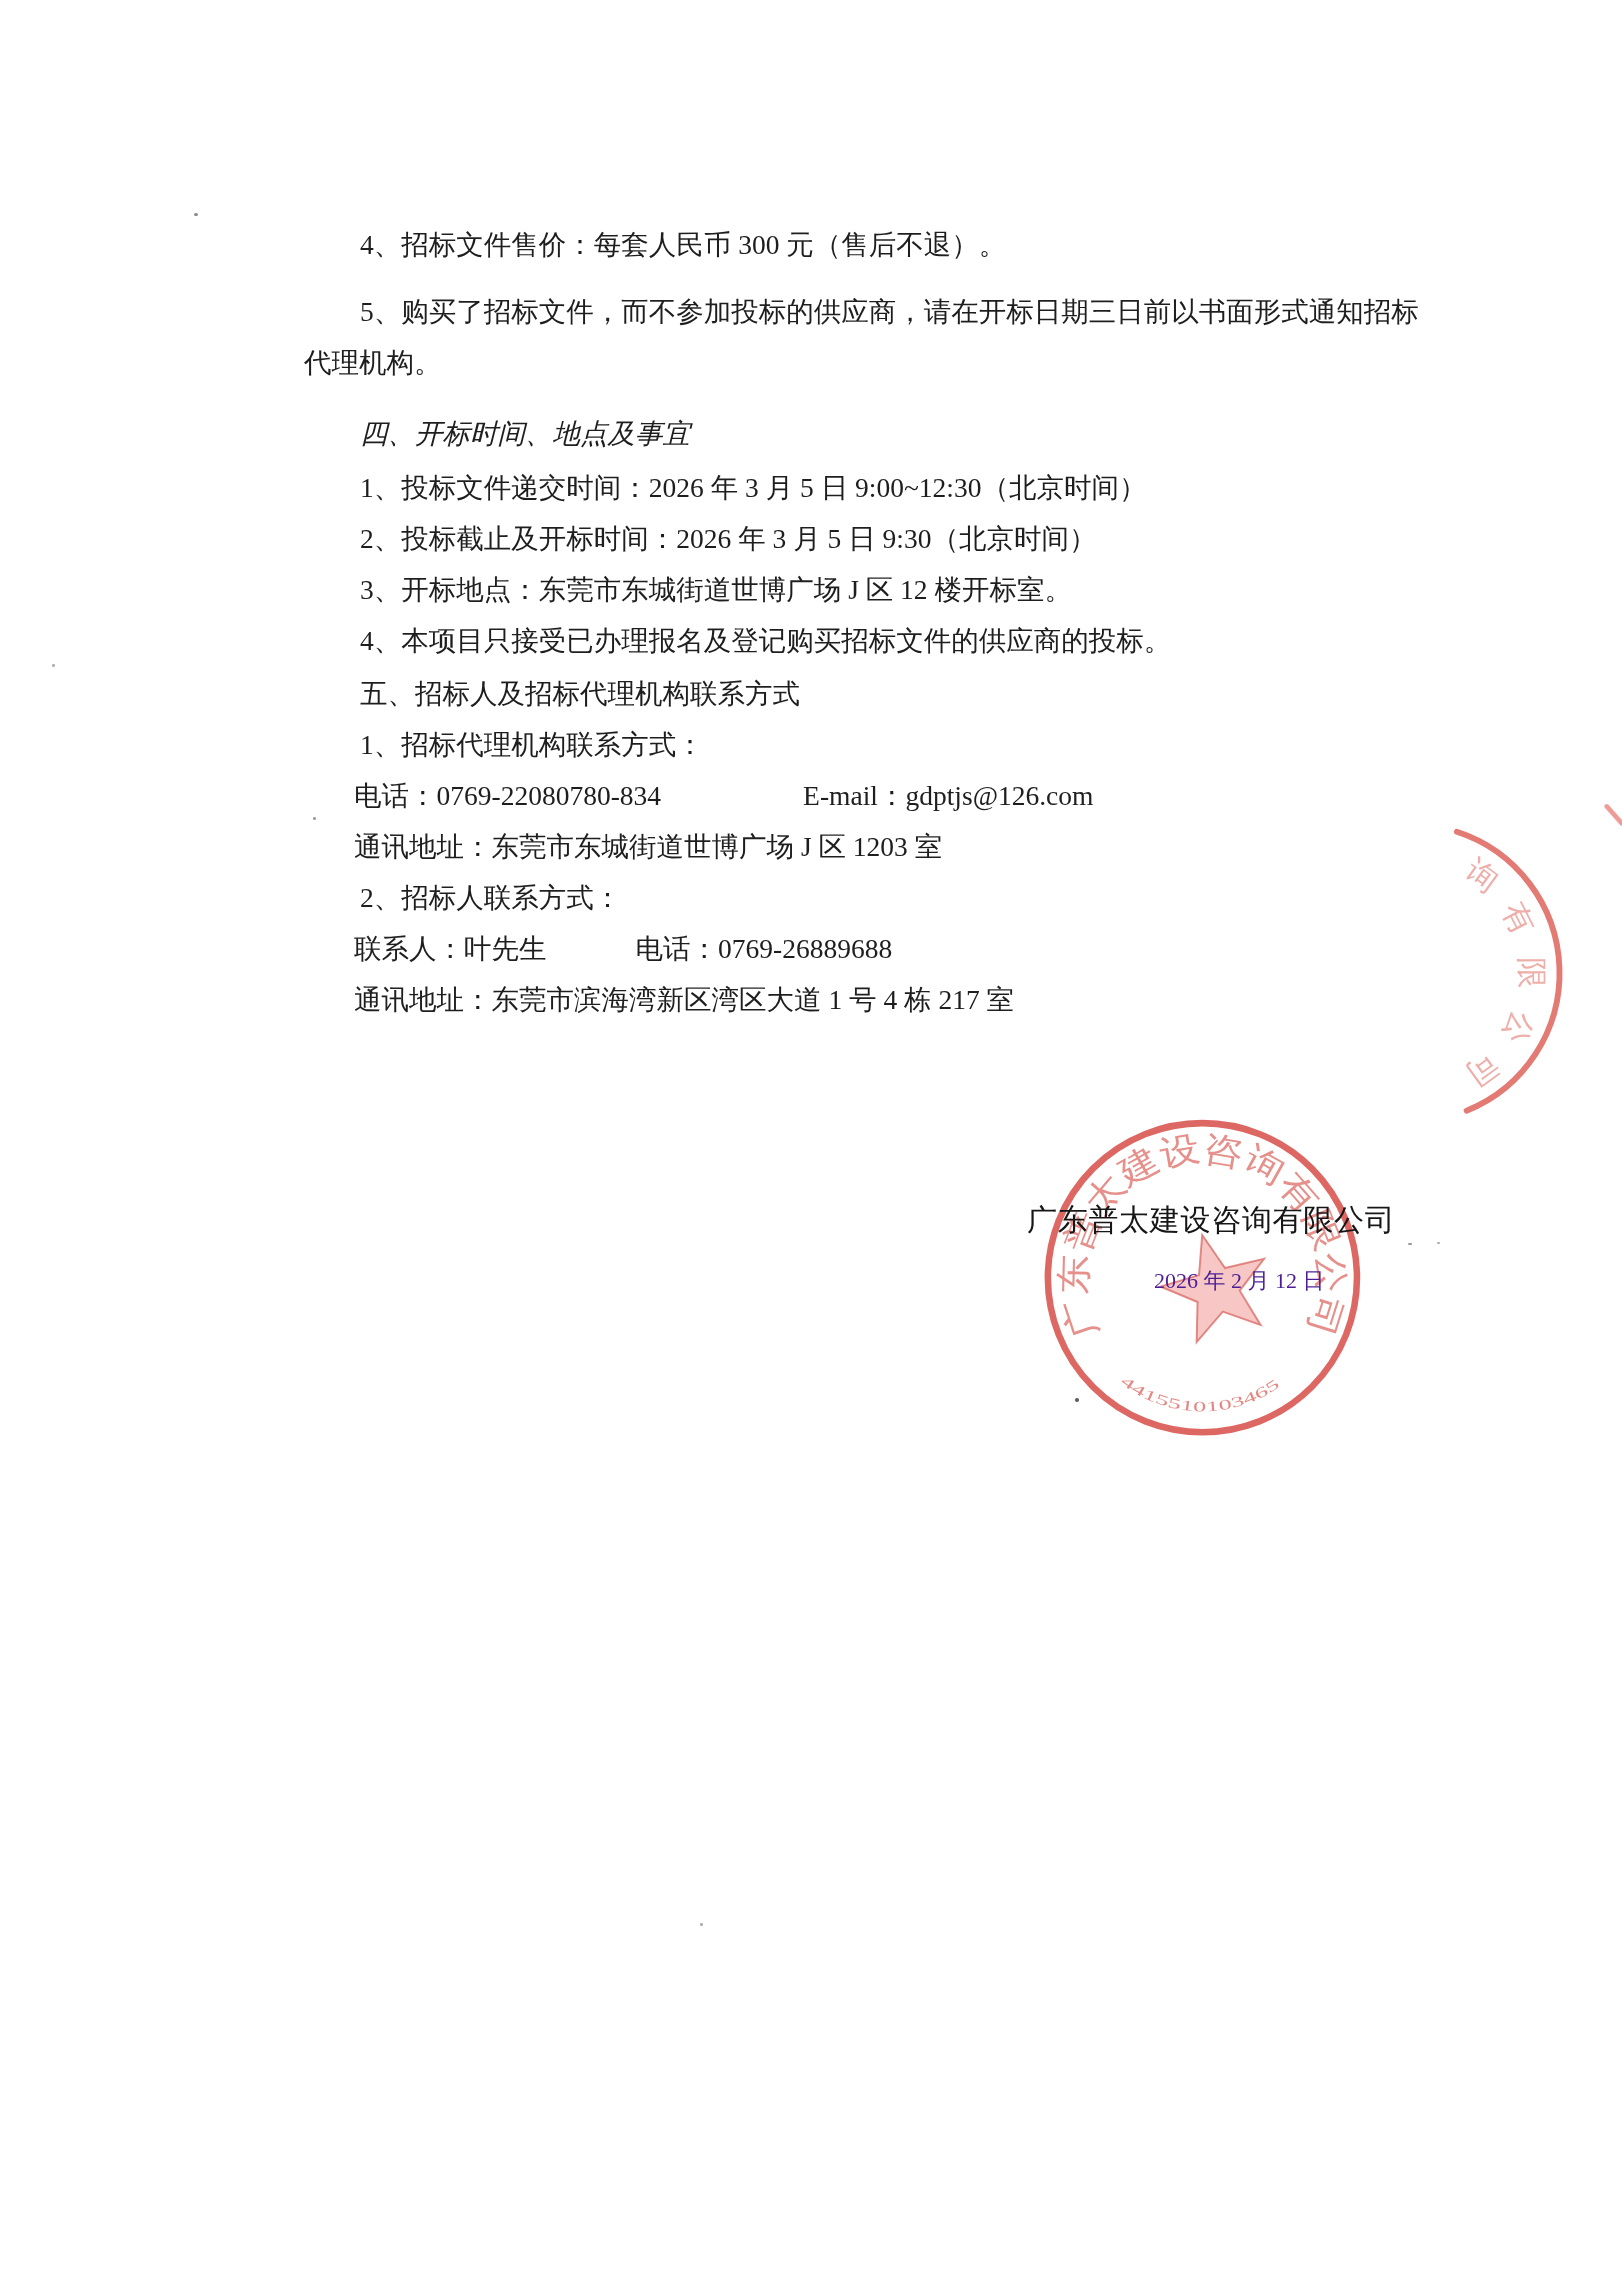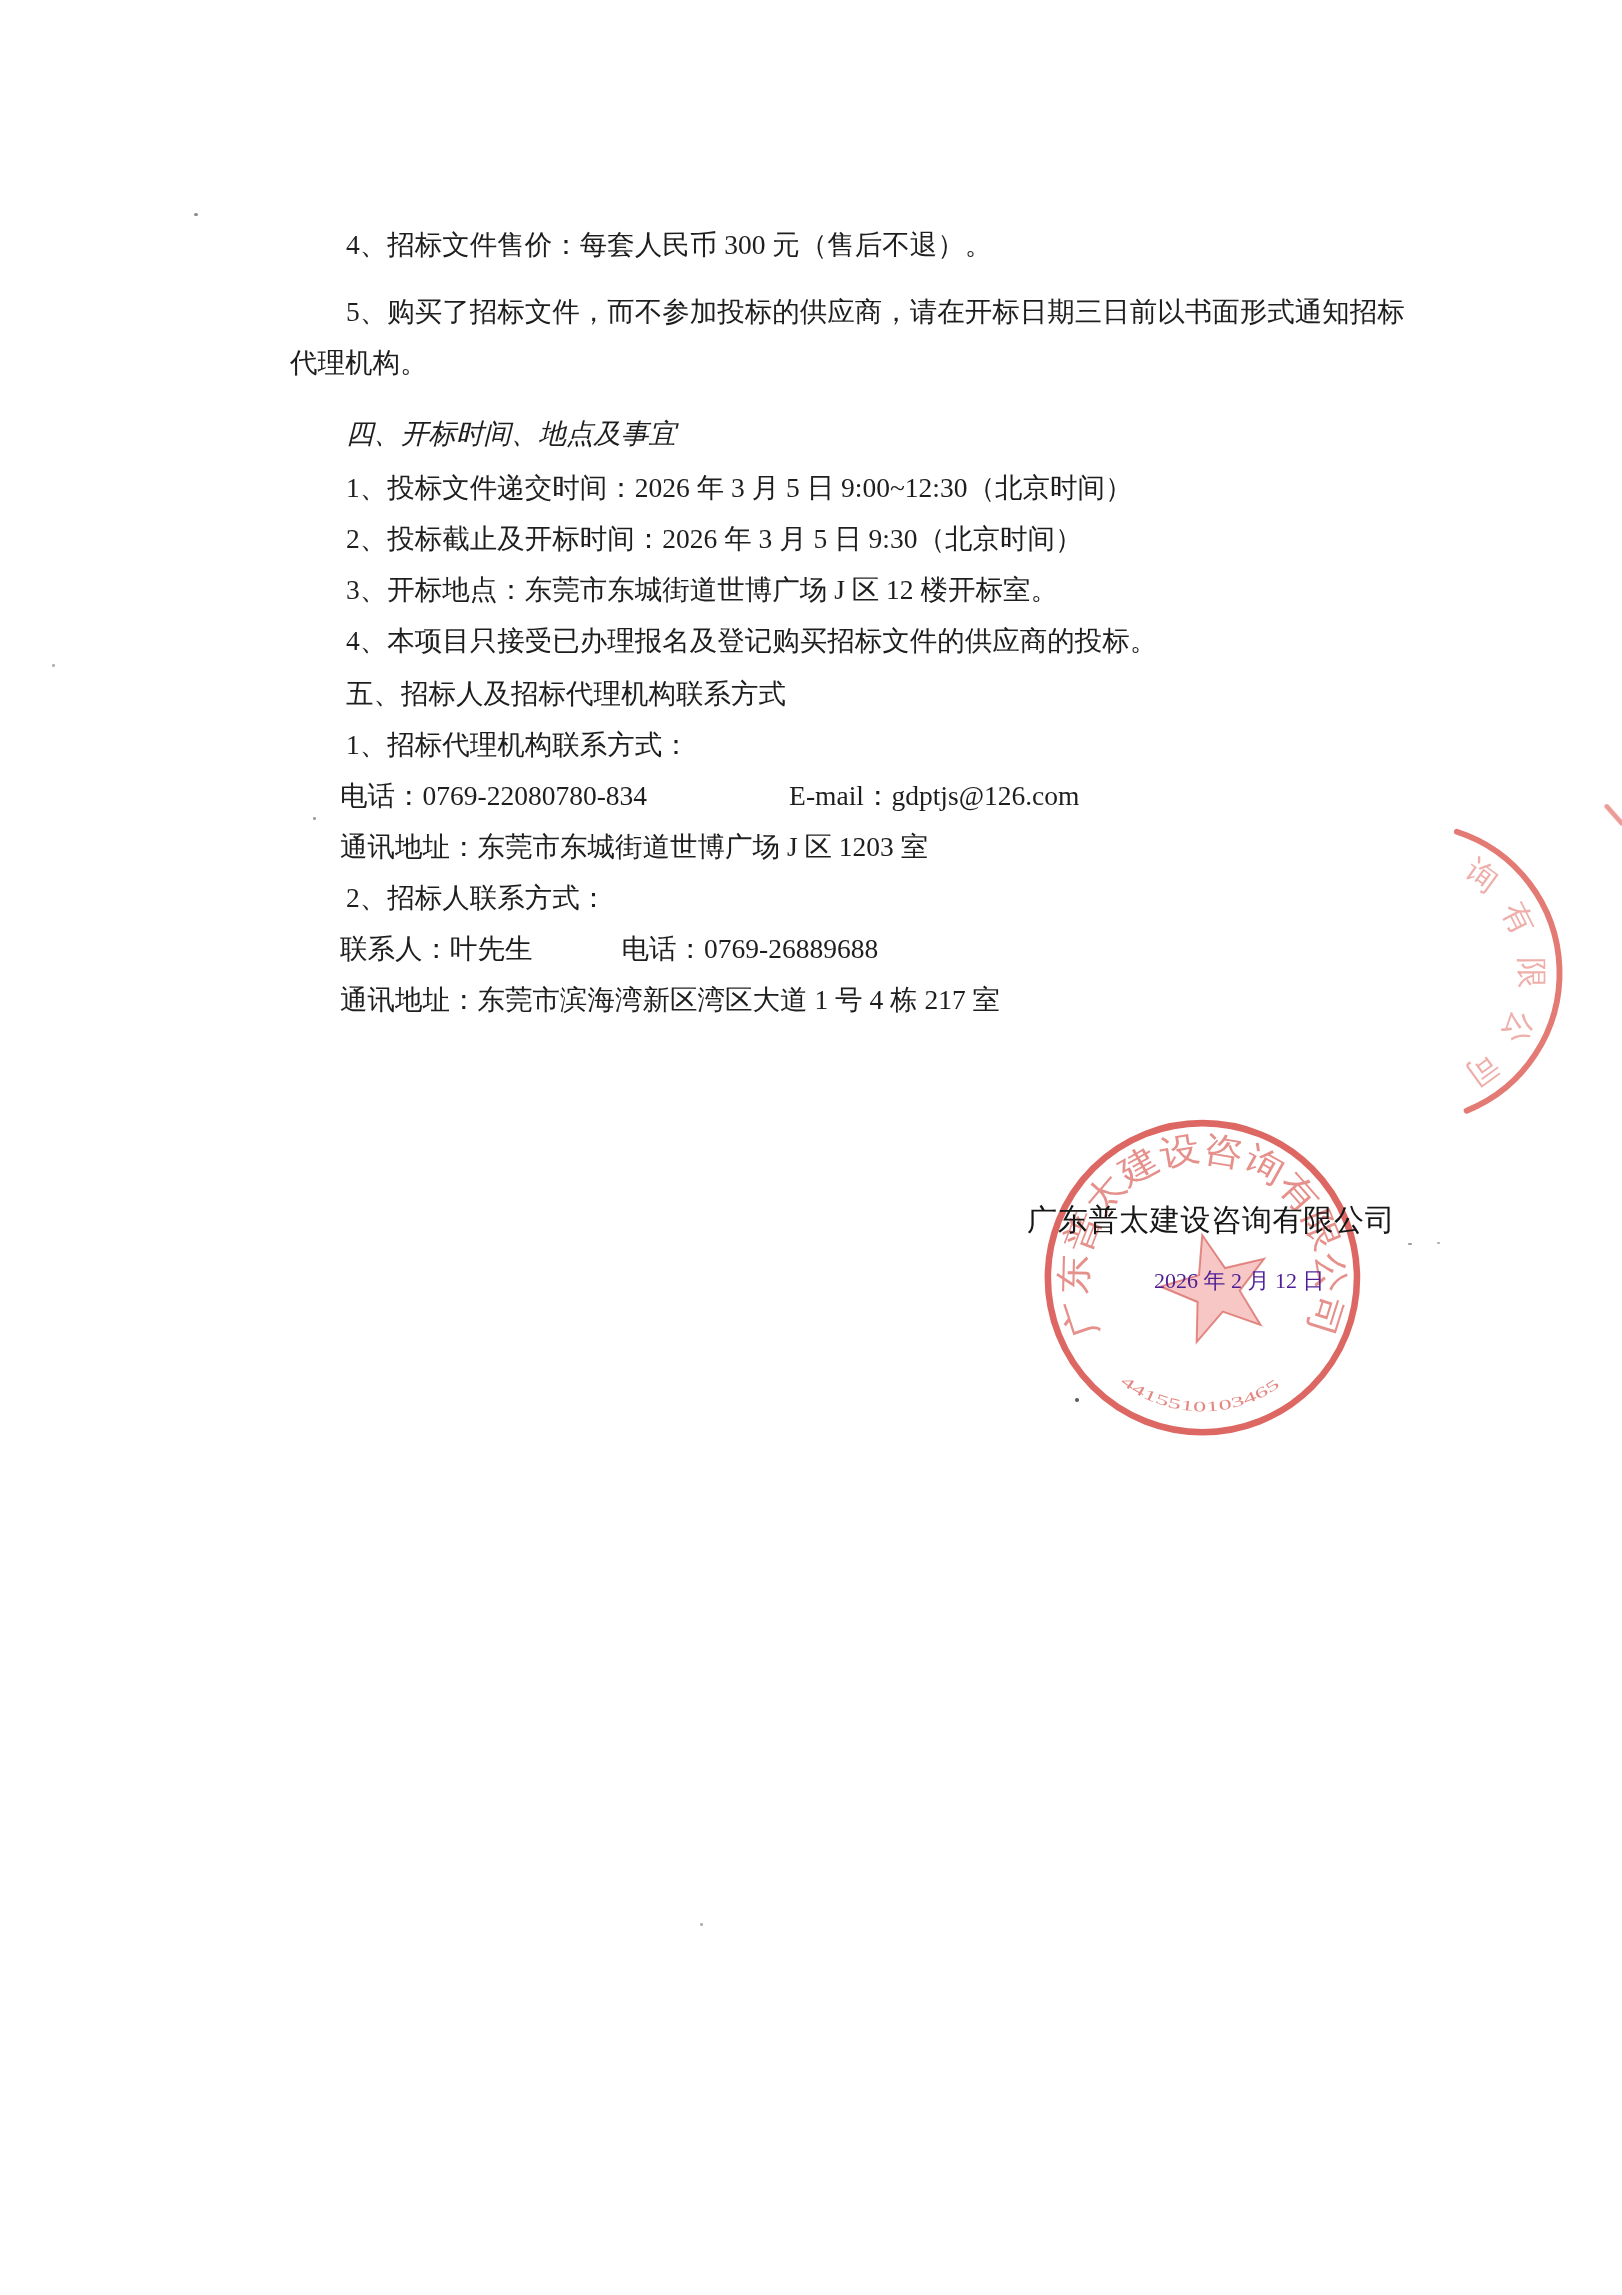--- a/index.html
+++ b/index.html
@@ -7,21 +7,21 @@
     position:relative;
     width:1623px;height:2295px;
     background:#ffffff;
     overflow:hidden;
     font-family:"Liberation Serif","DejaVu Serif",serif;
     color:#1e1e1e;
   }
   
   .body-text{
     position:absolute;
-    left:290px;top:219px;
+    left:304px;top:219px;
     width:1116px;
     font-size:27.5px;
     line-height:51px;
     text-align:left;
   }
   .body-text p,.body-text h3{
     margin:0;padding:0;
     font-size:27.5px;line-height:51px;font-weight:normal;
   }
   .indent-item{text-indent:56px;}

